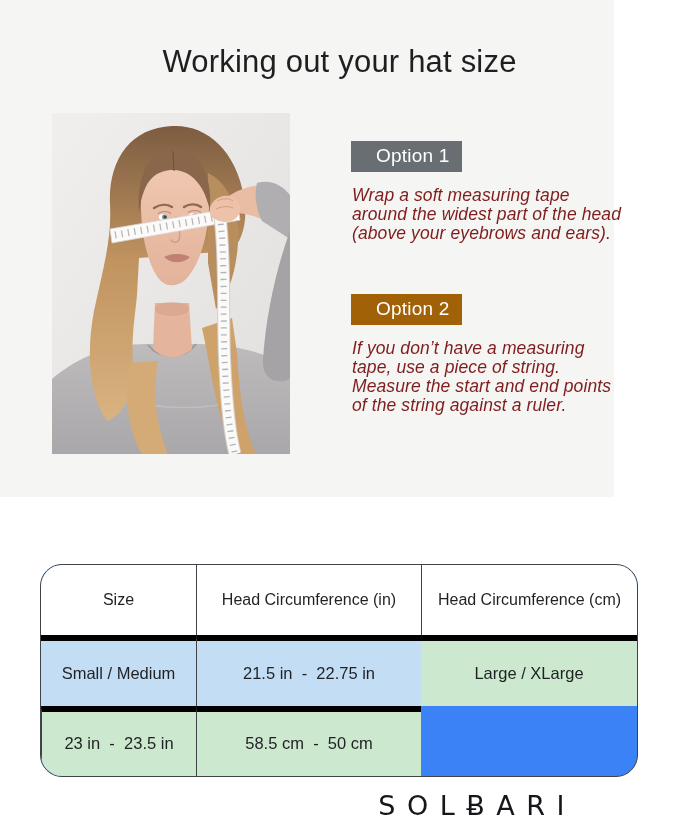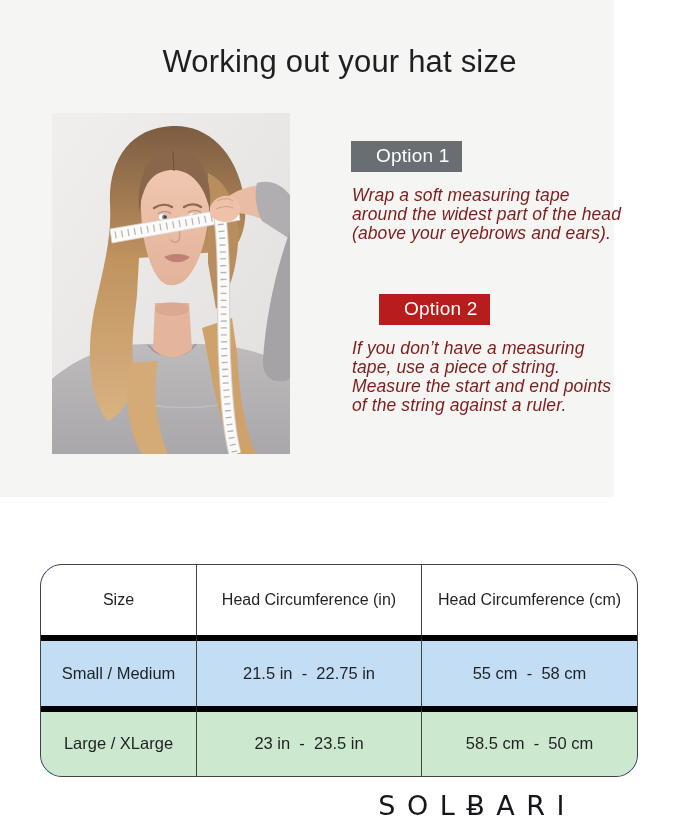--- a/index.html
+++ b/index.html
@@ -118,37 +118,36 @@
     </div>
 
     <div class="option-block first">
       <span class="option-badge" style="background-color: rgb(105, 110, 114);">Option 1</span>
       <p class="option-text">Wrap a soft measuring tape
 around the widest part of the head
 (above your eyebrows and ears).</p>
     </div>
 
     <div class="option-block second">
-      <span class="option-badge" style="background-color: #b91c1c; margin-left: 28px;">Option 2</span>
+      <span class="option-badge" style="background-color: #a16207;">Option 2</span>
       <p class="option-text">If you don’t have a measuring
 tape, use a piece of string.
 Measure the start and end points
 of the string against a ruler.</p>
     </div>
 
   </div>
 
   <div class="size-table">
     <div class="cell head c1 r1">Size</div>
     <div class="cell head c2 r1">Head Circumference (in)</div>
     <div class="cell head c3 r1">Head Circumference (cm)</div>
 
     <div class="cell c1 r2" style="background-color: rgb(195, 221, 245);">Small / Medium</div>
     <div class="cell c2 r2" style="background-color: rgb(195, 221, 245);">21.5 in  -  22.75 in</div>
-    <div class="cell c3 r2" style="background-color: rgb(195, 221, 245);">55 cm  -  58 cm</div>
 
     <div class="cell c1 r3" style="background-color: rgb(204, 232, 206);">Large / XLarge</div>
     <div class="cell c2 r3" style="background-color: rgb(204, 232, 206);">23 in  -  23.5 in</div>
     <div class="cell c3 r3" style="background-color: rgb(204, 232, 206);">58.5 cm  -  50 cm</div>
   </div>
 
   <p class="brand-logo">SOLɃARI</p>
 
 </div>
 

